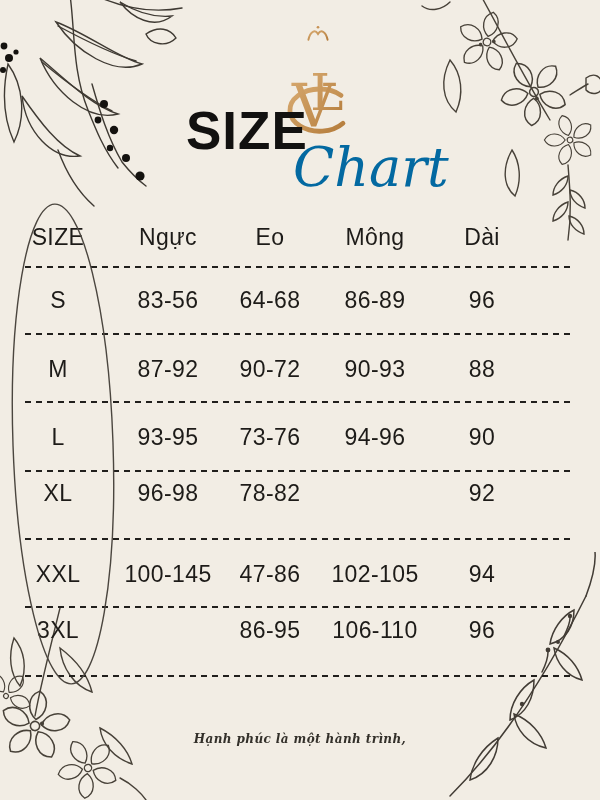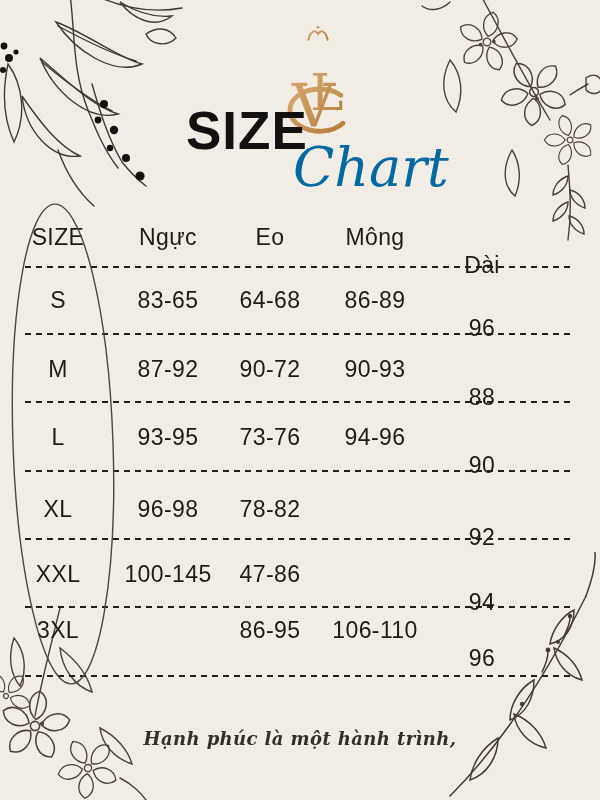--- a/index.html
+++ b/index.html
@@ -22,34 +22,34 @@
     font-family:"DejaVu Serif",serif;font-style:italic;
     font-size:54px;line-height:1.1;color:#0369a1;
   }
   
   .row{position:absolute;left:0;width:600px;height:30px;line-height:30px;}
   .cell{
     position:absolute;transform:translateX(-50%);white-space:nowrap;
     font-size:23px;letter-spacing:0.4px;color:#1d1b18;
   }
   .row.hdr .cell{font-size:23px;}
-  .c1{left:58px;} .c2{left:168px;} .c3{left:270px;} .c4{left:375px;} .c5{left:482px;margin-top:28px;}
+  .c1{left:58px;} .c2{left:168px;} .c3{left:270px;} .c4{left:375px;} .c5{left:482px;}
   .divider{
     position:absolute;left:25px;width:548px;height:2px;
     background:repeating-linear-gradient(90deg,#211f1c 0 6px,transparent 6px 11px);
   }
   .d1{top:266px;} .d2{top:333px;} .d3{top:401px;} .d4{top:470px;}
   .d5{top:538px;} .d6{top:606px;} .d7{top:675px;}
   .r-h{top:222px;} .r-0{top:285px;} .r-1{top:354px;} .r-2{top:422px;}
-  .r-3{top:494px;text-align:center;} .r-4{top:559px;} .r-5{top:615px;}
+  .r-3{top:478px;text-align:center;} .r-4{top:559px;} .r-5{top:615px;}
   
   .footer{
     position:absolute;left:0;top:728px;width:600px;text-align:center;
     font-family:"DejaVu Serif",serif;font-style:italic;font-weight:bold;
-    font-size:18px;line-height:22px;color:#33302a;letter-spacing:0.4px;
+    font-size:12px;line-height:22px;color:#33302a;letter-spacing:0.4px;
   }
 </style>
 </head>
 <body>
 
 <div class="canvas">
 
   <svg class="decor" style="left:0;top:0;" width="190" height="215" viewBox="0 0 190 215">
     <g stroke="#3f3a33" stroke-width="1.4" fill="none" stroke-linecap="round">
       <path d="M70 -5 C75 30 72 70 88 110 C96 130 104 150 118 168"></path>
@@ -208,21 +208,21 @@
       <span class="cell c2">Ngực</span>
       <span class="cell c3">Eo</span>
       <span class="cell c4">Mông</span>
       <span class="cell c5">Dài</span>
     </div>
 
     <div class="divider d1"></div>
 
     <div class="row r-0">
       <span class="cell c1">S</span>
-      <span class="cell c2">83-65</span>
+      <span class="cell c2">83-56</span>
       <span class="cell c3">64-68</span>
       <span class="cell c4">86-89</span>
       <span class="cell c5">96</span>
     </div>
 
     <div class="divider d2"></div>
 
     <div class="row r-1">
       <span class="cell c1">M</span>
       <span class="cell c2">87-92</span>
@@ -249,20 +249,21 @@
       <span class="cell c3">78-82</span>
       <span class="cell c5">92</span>
     </div>
 
     <div class="divider d5"></div>
 
     <div class="row r-4">
       <span class="cell c1">XXL</span>
       <span class="cell c2">100-145</span>
       <span class="cell c3">47-86</span>
+      <span class="cell c4">102-105</span>
       <span class="cell c5">94</span>
     </div>
 
     <div class="divider d6"></div>
 
     <div class="row r-5">
       <span class="cell c1">3XL</span>
       <span class="cell c3">86-95</span>
       <span class="cell c4">106-110</span>
       <span class="cell c5">96</span>

